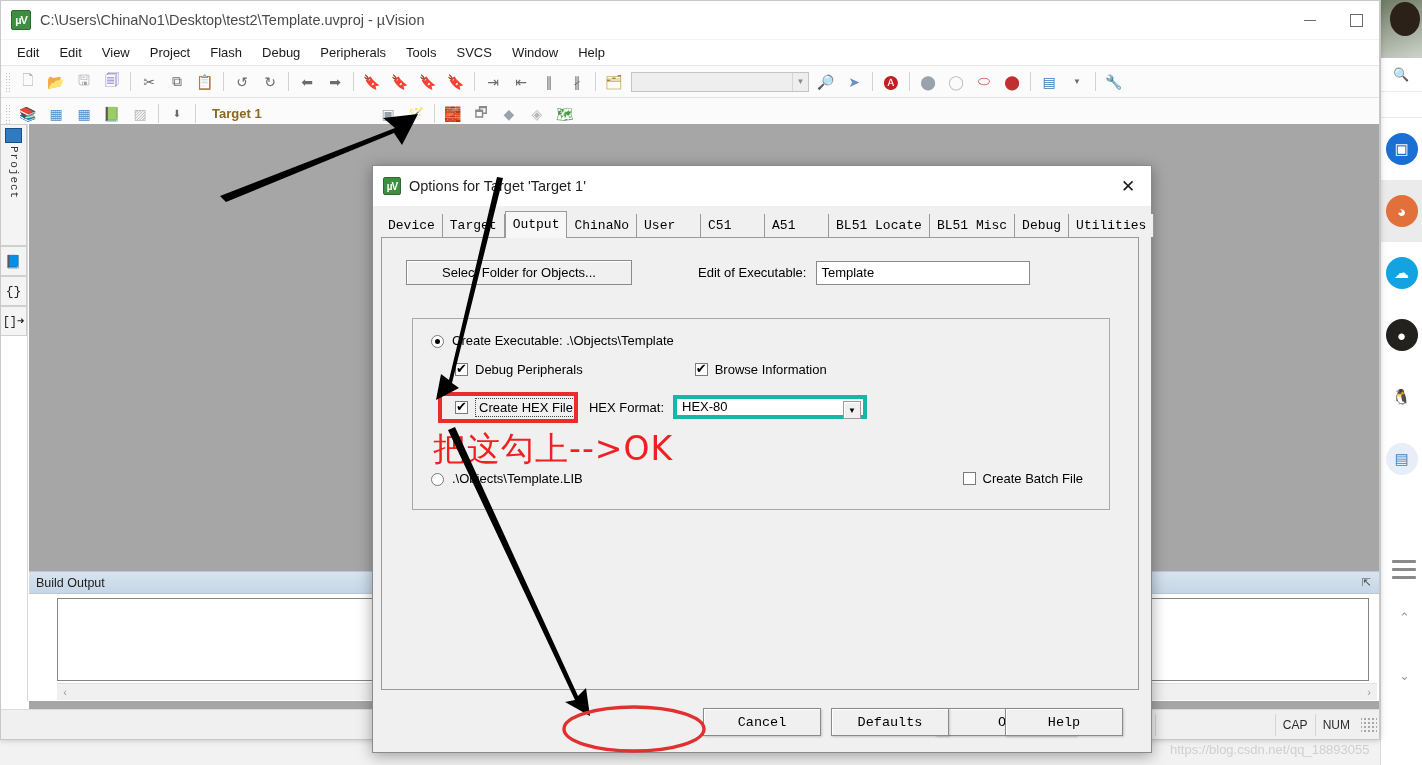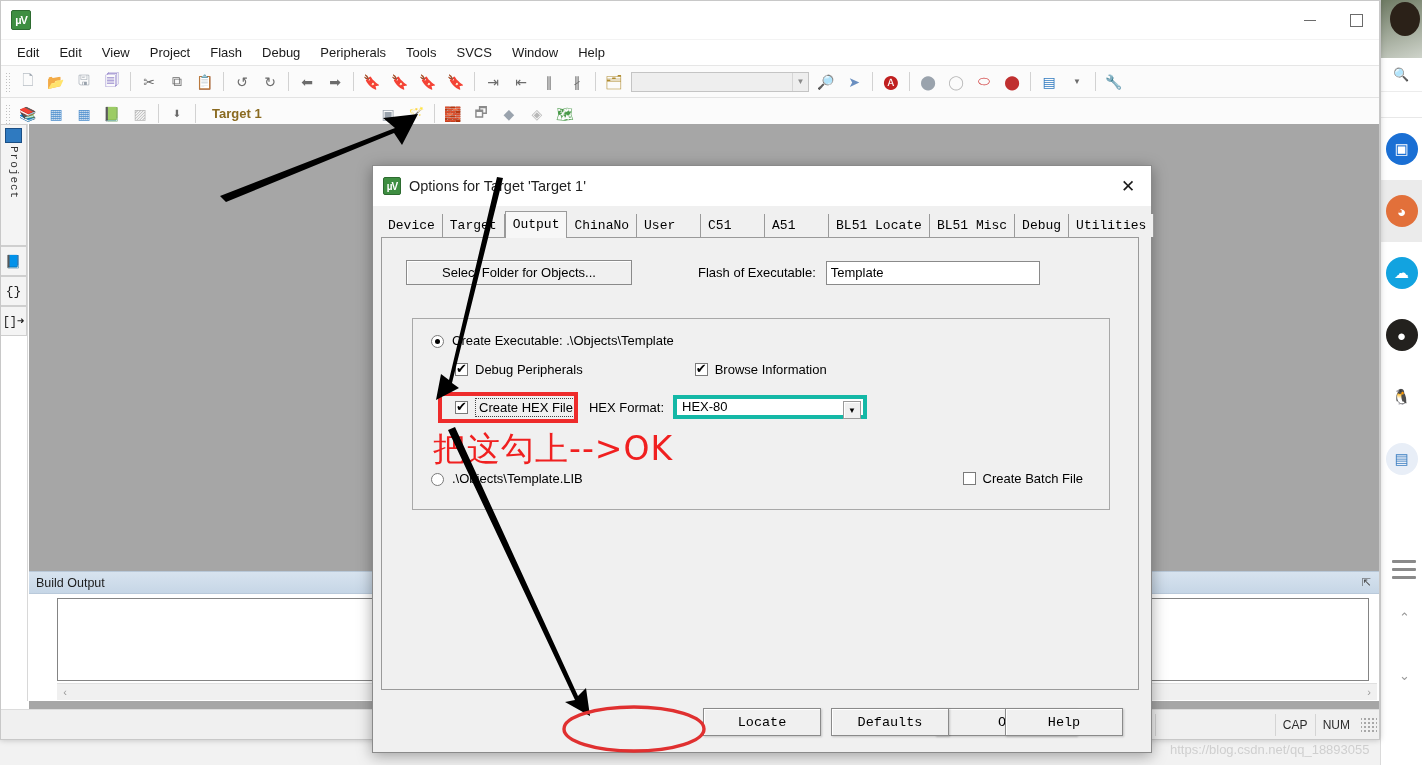--- a/index.html
+++ b/index.html
@@ -292,20 +292,21 @@
         <span></span>
     </div>
     <div style="position:absolute;right:12px;top:610px;color:#9a9a9a;font-size:13px">⌃</div>
     <div style="position:absolute;right:12px;top:668px;color:#9a9a9a;font-size:13px">⌄</div>
   </div>
 
   <div class="mv-window">
 
     <div class="titlebar">
       <div class="app-icon">µV</div>
+      <div class="title-text">C:\Users\ChinaNo1\Desktop\test2\Template.uvproj - µVision</div>
       <div class="win-btns">
         <div class="win-btn">
             <i class="min"></i>
           </div>
         <div class="win-btn">
             <i class="max"></i>
           </div>
       </div>
     </div>
 
@@ -458,21 +459,21 @@
         <div class="tab">Debug</div>
         <div class="tab">Utilities</div>
       </div>
 
       <div class="tabpage">
 
         <div class="row1">
           <div class="btn btn-folder">
             <span>Select Folder for Objects...</span>
           </div>
-          <div class="lbl" style="margin-left:66px">Flash of Executable:</div>
+          <div class="lbl" style="margin-left:66px">Edit of Executable:</div>
           <div class="txtfield" style="width:214px;margin-left:10px">Template</div>
         </div>
 
         <div class="groupbox">
 
           <div class="radio-row">
             <span class="radio on"></span>
             <span class="lbl">Create Executable:  .\Objects\Template</span>
           </div>
 
@@ -511,21 +512,21 @@
             </div>
           </div>
 
           <div class="redbox"></div>
           <div class="cn-annot">把这勾上--&gt;OK</div>
         </div>
       </div>
 
       <div class="bottom-btns">
         <div class="dbtn" style="left:562px;width:142px">OK</div>
-        <div class="dbtn" style="left:330px;width:118px">Locate</div>
+        <div class="dbtn" style="left:330px;width:118px">Cancel</div>
         <div class="dbtn" style="left:458px;width:118px">Defaults</div>
         <div class="dbtn" style="left:632px;width:118px">Help</div>
       </div>
     </div>
   </div>
 
   <svg class="overlay" viewBox="0 0 1422 765" xmlns="http://www.w3.org/2000/svg">
 
     <g>
       <path d="M220 196 L395 128 L383 118 L418 114 L402 145 L394 133 L226 202 Z" fill="#000"></path>

